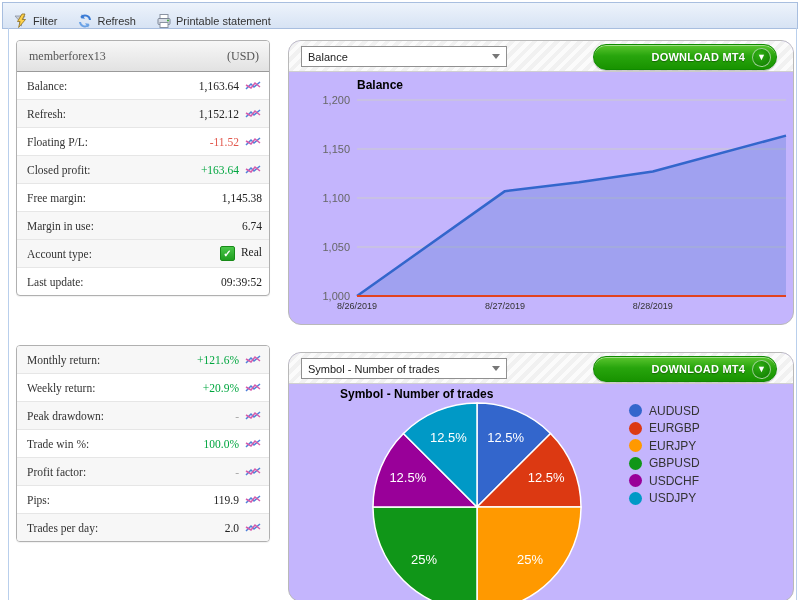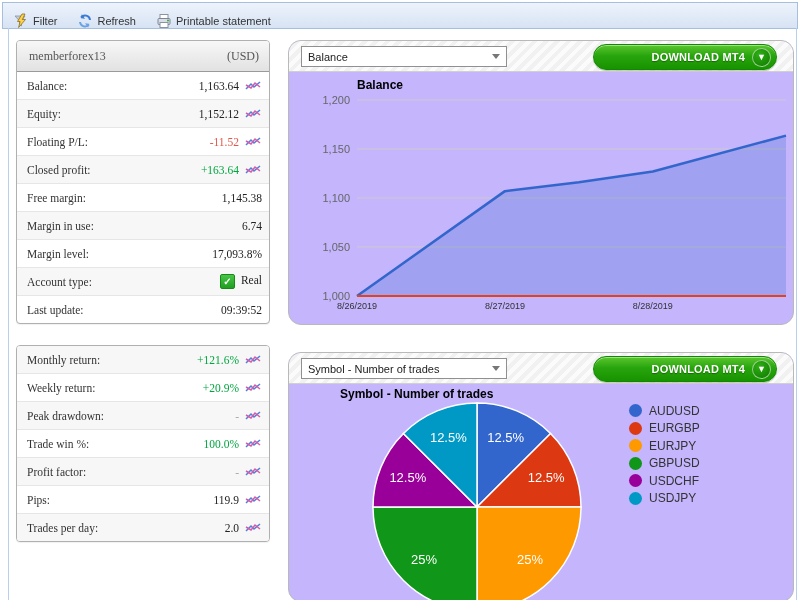--- a/index.html
+++ b/index.html
@@ -98,21 +98,21 @@
           <span>Balance:</span>
           <span class="rgroup">
             <span class="rval">1,163.64</span>
             <span class="mini"><svg width="17" height="12" viewBox="0 0 17 12">
                 <polyline points="1,9 6,4 9,7 15,2" fill="none" stroke="#4f81d8" stroke-width="1.5"></polyline>
                 <polyline points="1,5 6,8 10,3 15,7" fill="none" stroke="#d65cab" stroke-width="1.5"></polyline>
               </svg></span>
           </span>
         </div>
         <div class="prow alt">
-          <span>Equity:</span>
+          <span>Refresh:</span>
           <span class="rgroup">
             <span class="rval">1,152.12</span>
             <span class="mini"><svg width="17" height="12" viewBox="0 0 17 12">
                 <polyline points="1,9 6,4 9,7 15,2" fill="none" stroke="#4f81d8" stroke-width="1.5"></polyline>
                 <polyline points="1,5 6,8 10,3 15,7" fill="none" stroke="#d65cab" stroke-width="1.5"></polyline>
               </svg></span>
           </span>
         </div>
         <div class="prow">
           <span>Floating P/L:</span>
@@ -137,26 +137,20 @@
         <div class="prow">
           <span>Free margin:</span>
           <span class="rgroup">
             <span class="rval">1,145.38</span>
           </span>
         </div>
         <div class="prow alt">
           <span>Margin in use:</span>
           <span class="rgroup">
             <span class="rval">6.74</span>
-          </span>
-        </div>
-        <div class="prow">
-          <span>Margin level:</span>
-          <span class="rgroup">
-            <span class="rval">17,093.8%</span>
           </span>
         </div>
         <div class="prow alt">
           <span>Account type:</span>
           <span class="rgroup">
             <span class="chk">✓</span>
             <span class="rval">Real</span>
           </span>
         </div>
         <div class="prow">

